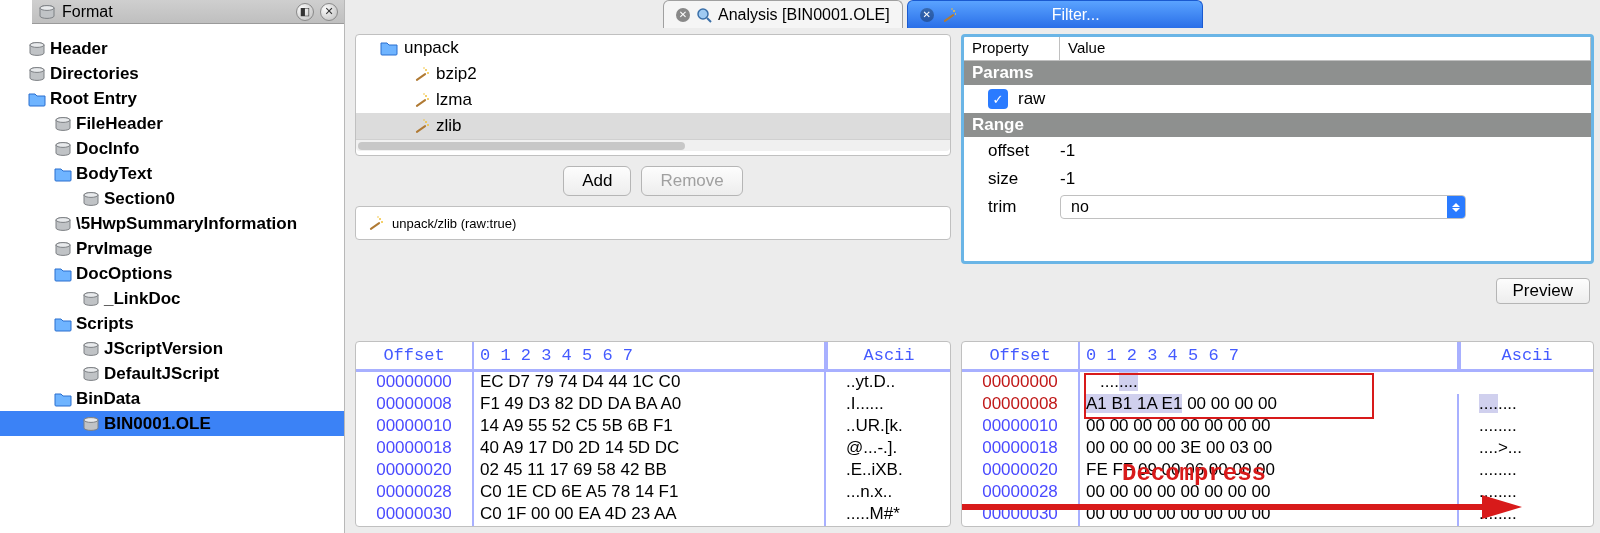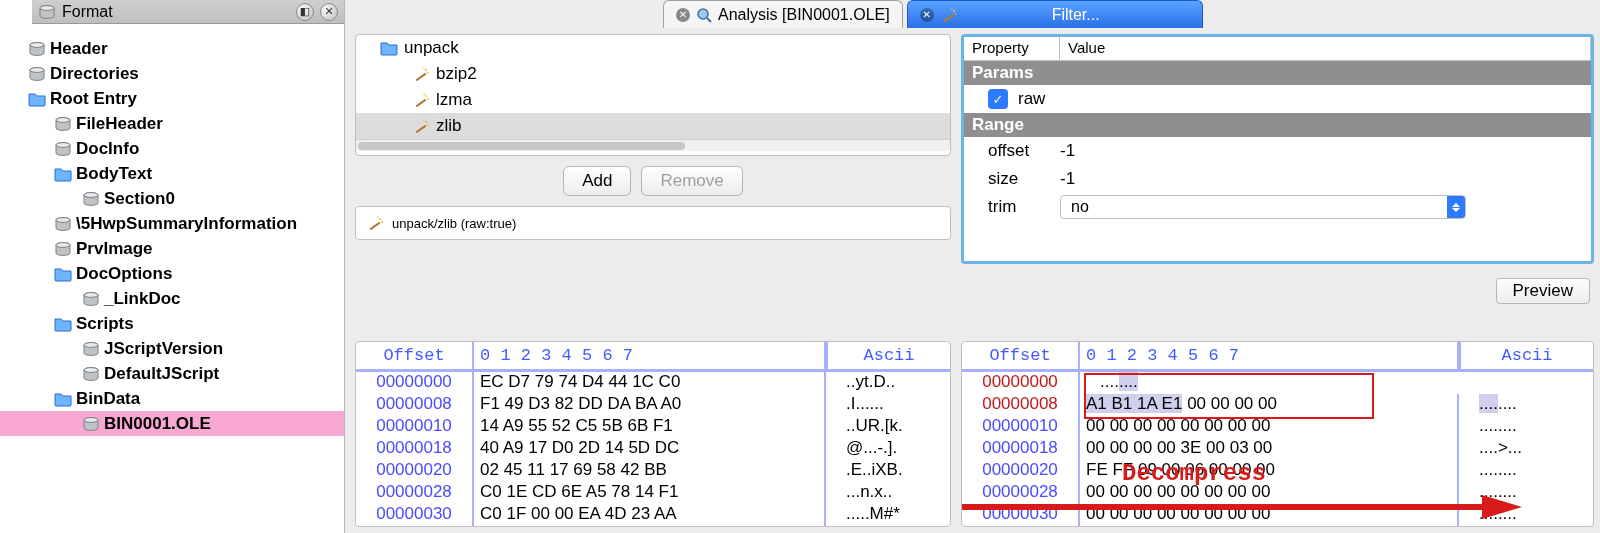--- a/index.html
+++ b/index.html
@@ -4,21 +4,21 @@
 <style>
 * { box-sizing: border-box; margin: 0; padding: 0; font-family: -apple-system, "Helvetica Neue", Arial, sans-serif; }
 body { background: #ececec; width: 1600px; height: 533px; overflow: hidden; font-size: 14px; }
 .app { display: flex; width: 1600px; height: 533px; }
 .sidebar { width: 345px; background: #fff; border-right: 1px solid #b8b8b8; display: flex; flex-direction: column; }
 .sidebar-header { height: 24px; background: linear-gradient(#cfcfcf,#bfbfbf); border-bottom: 1px solid #9a9a9a; display: flex; align-items: center; padding: 0 6px; gap: 6px; margin-left: 32px; }
 .sidebar-header .title { flex: 1; font-weight: 500; font-size: 16px; }
 .hdr-btn { width: 18px; height: 18px; border-radius: 50%; background: radial-gradient(circle at 30% 30%, #fafafa, #bdbdbd); border: 1px solid #8a8a8a; display: flex; align-items: center; justify-content: center; font-size: 11px; color: #333; }
 .tree { flex: 1; overflow: auto; padding: 12px 0; font-weight: bold; }
 .tree-row { display: flex; align-items: center; height: 25px; padding-left: 8px; gap: 4px; cursor: default; }
-.tree-row.sel { background: #f9a8d4; }
+.tree-row.sel { background: #3b82f6; }
 .tree-row .lbl { font-size: 17px; }
 .ind0 { padding-left: 28px; }
 .ind1 { padding-left: 54px; }
 .ind2 { padding-left: 82px; }
 .icon-db { width: 18px; height: 14px; }
 .icon-db svg { width: 18px; height: 14px; }
 .icon-folder { width: 18px; height: 16px; }
 .icon-folder svg { width: 18px; height: 16px; }
 .icon-wand { width: 18px; height: 16px; }
 .icon-wand svg { width: 18px; height: 16px; }

